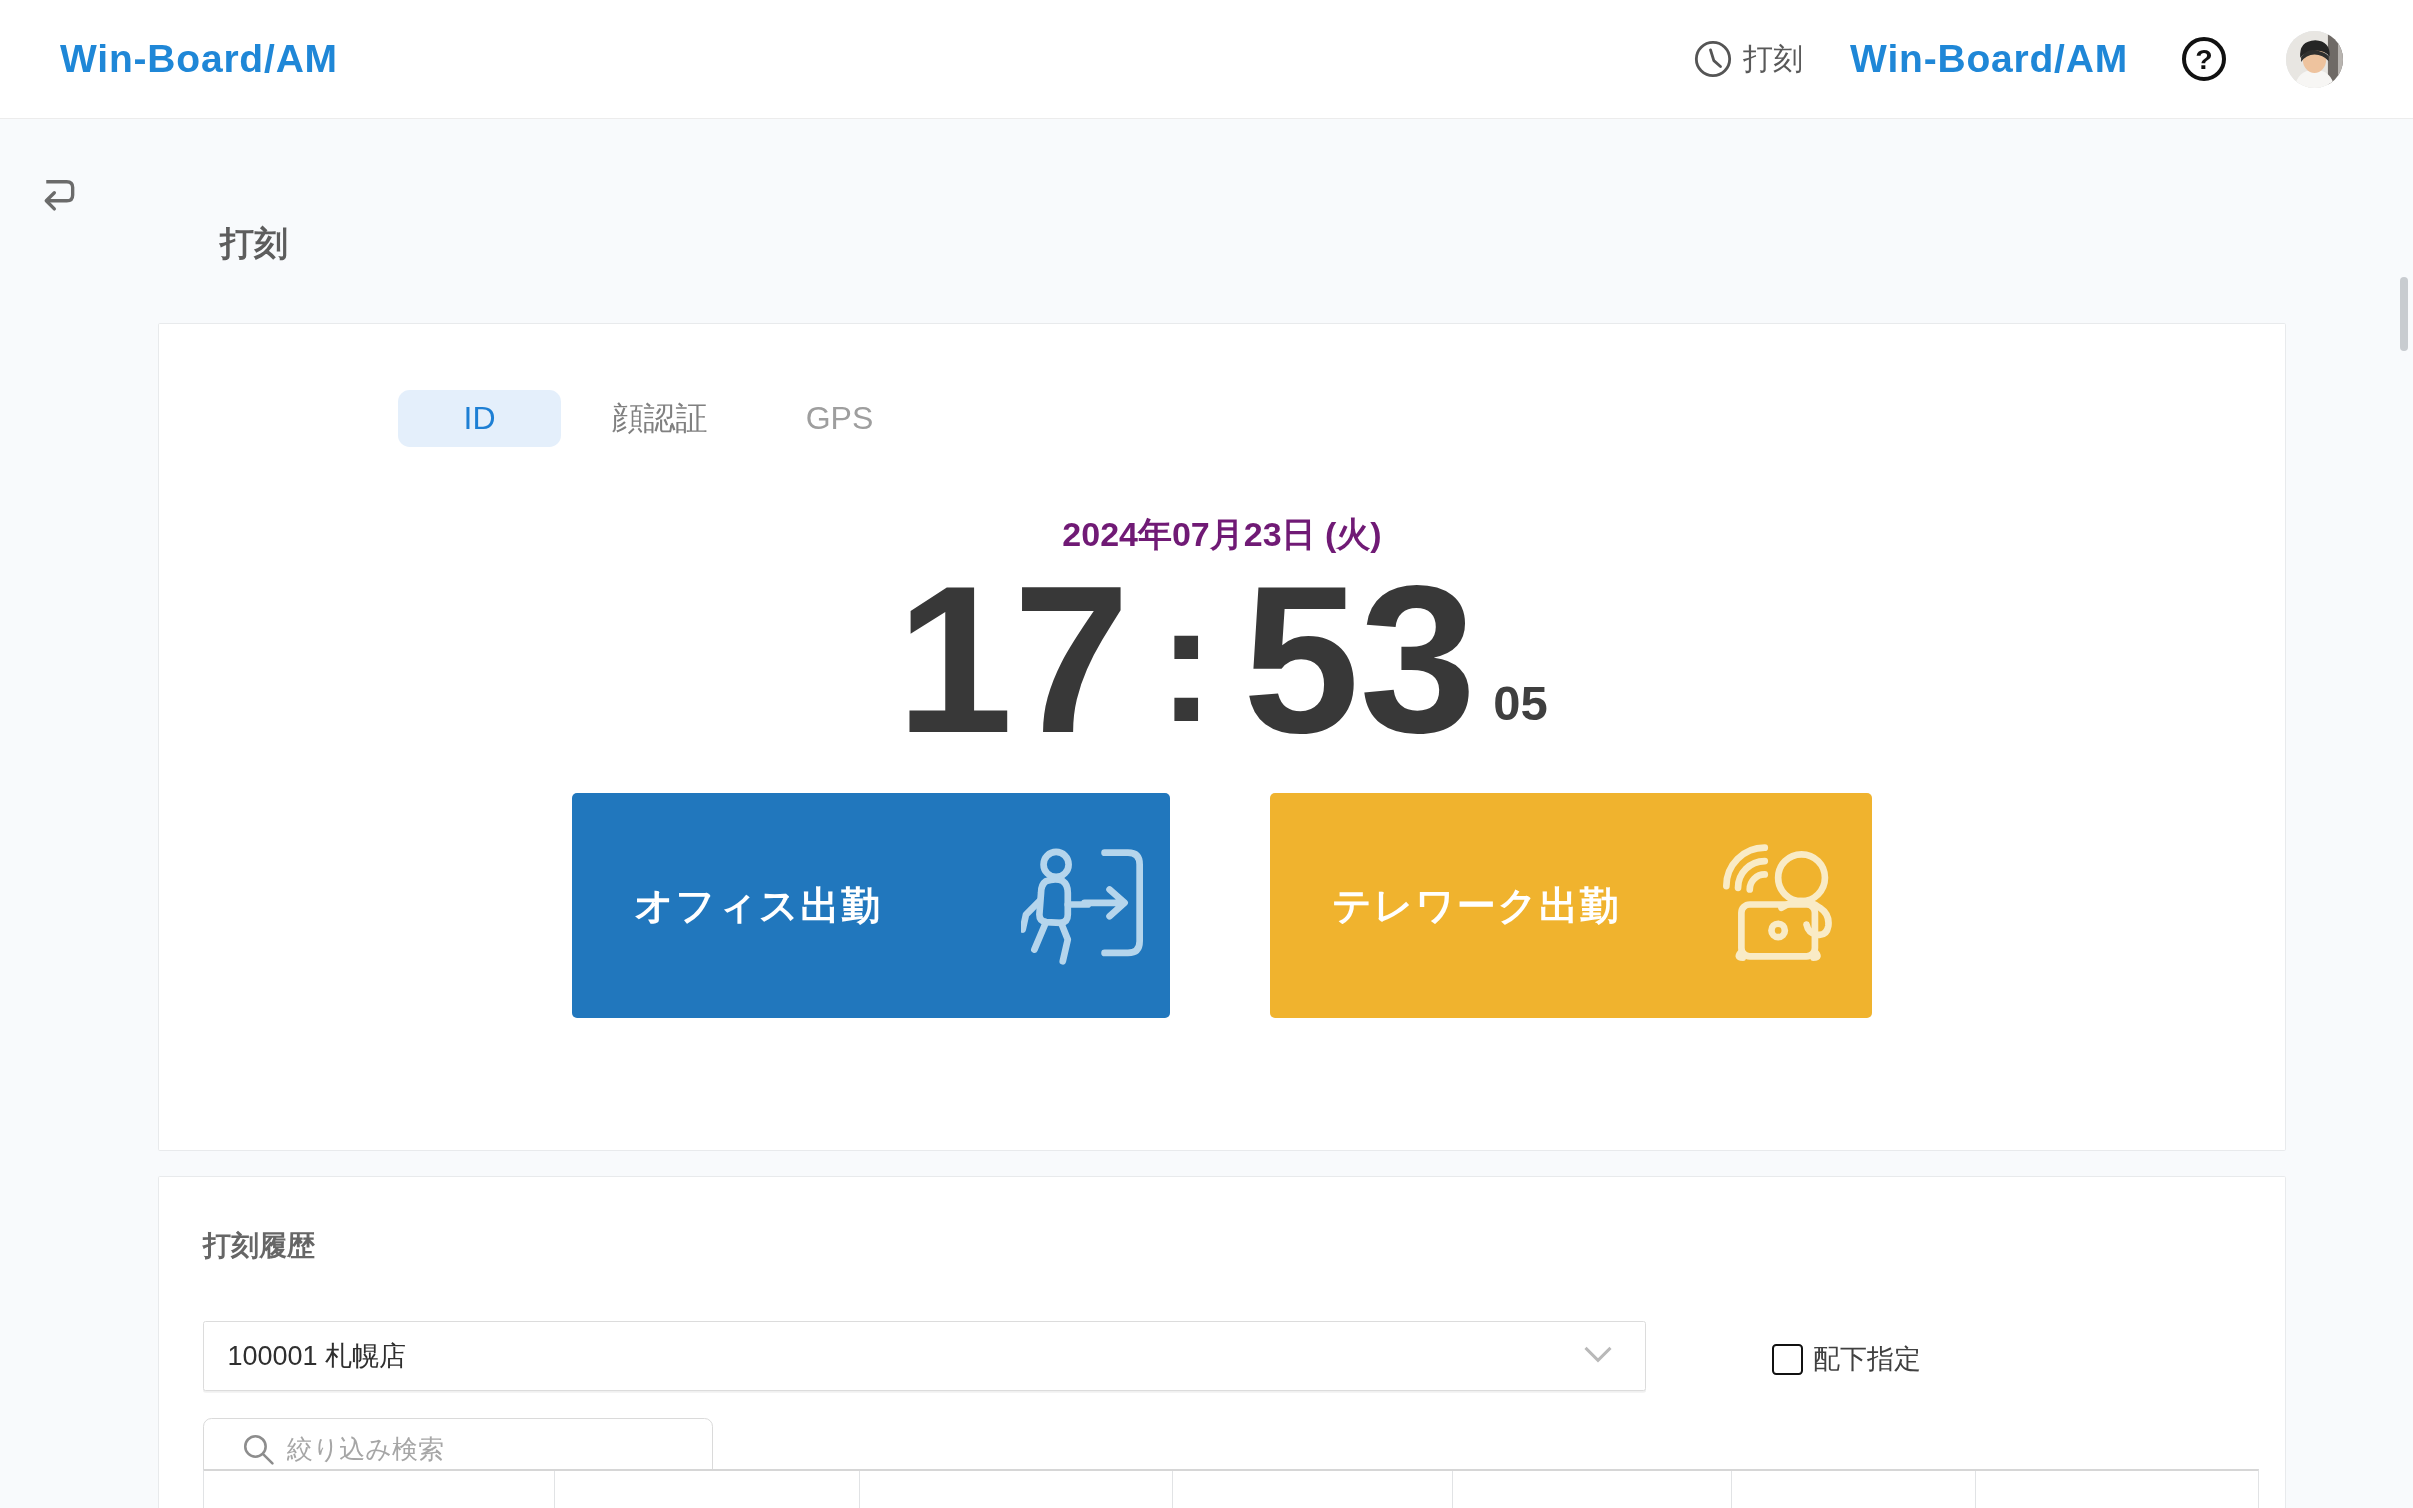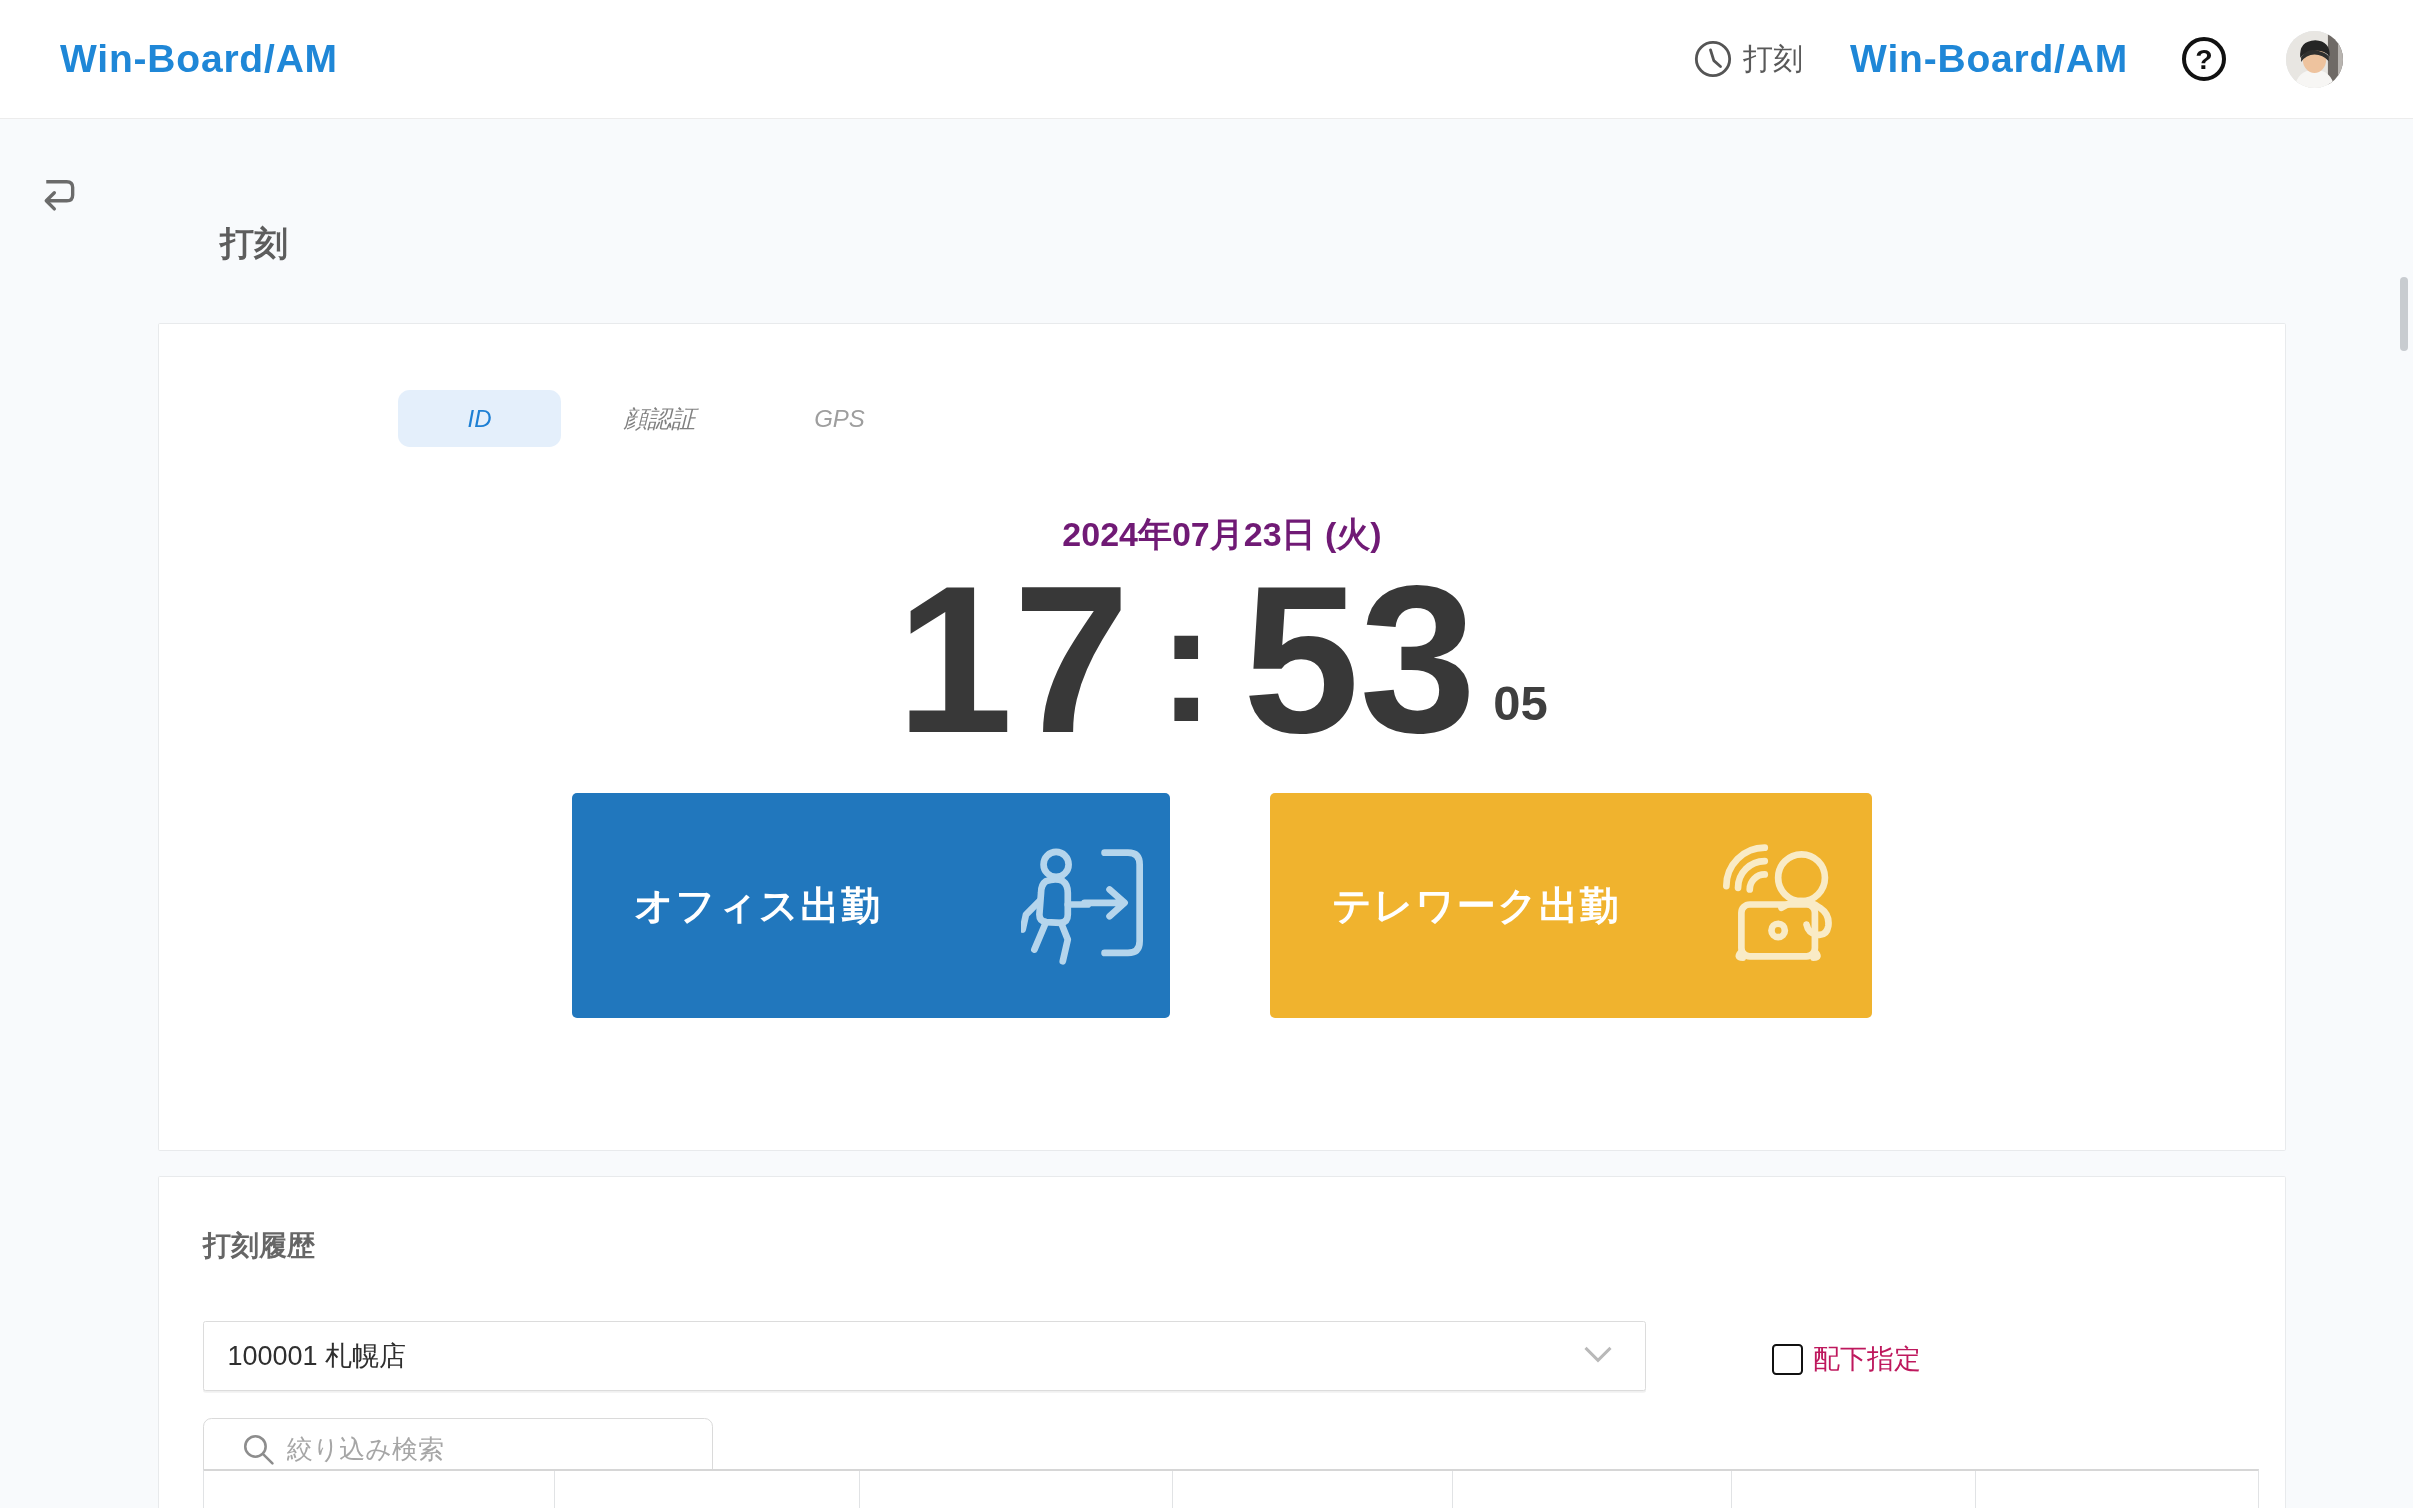--- a/index.html
+++ b/index.html
@@ -50,22 +50,22 @@
     position:absolute; background:#fff;
     border:0.8px solid #e8eaec; border-radius:1.7px;
   }
   .card-clock { left:158px; top:323px; width:2128px; height:828px; }
   .card-history { left:158px; top:1176px; width:2128px; height:469px; }
 
   
   .tabs { position:absolute; left:239px; top:66px; display:flex; gap:17px; }
   .tab {
     width:163px; height:57px; display:flex; align-items:center; justify-content:center;
-    font-size:24px; color:#808080; cursor:pointer; border-radius:11.7px;
-    background:transparent; border:none;font-style:italic;
+    font-size:32px; color:#808080; cursor:pointer; border-radius:11.7px;
+    background:transparent; border:none;
   }
   .tab.active { background:#e4effb; color:#1d7fd4; }
   .tab.dim { color:#9e9e9e; }
 
   
   .date-line {
     position:absolute; top:188px; left:0; width:100%;
     text-align:center; font-size:34px; font-weight:bold; color:#701a75;
   }
   .time-row {
@@ -101,21 +101,21 @@
   .store-select-value { font-size:27px; color:#2f2f2f; margin-left:23.5px; }
   .select-chevron { position:absolute; right:32px; top:50%; transform:translateY(-50%); }
 
   .cbx-row {
     position:absolute; left:1613px; top:164px;
     display:flex; align-items:center; cursor:pointer;
   }
   .cbx-box {
     width:31px; height:31px; border:2.5px solid #111; border-radius:4.2px; background:#fff;
   }
-  .cbx-label { font-size:27px; color:#be185d; margin-left:10px;text-align:center; }
+  .cbx-label { font-size:27px; color:#404040; margin-left:10px;text-align:center; }
 
   .search-wrap {
     position:absolute; left:44px; top:241px; width:510px; height:62px;
     border:0.8px solid #dadada; border-radius:8.4px; background:#fff;
     display:flex; align-items:center;padding-left:20px;
   }
   .search-wrap svg { margin-left:17px; flex:none; }
   .search-input {
     border:none; outline:none; background:transparent;
     font-size:26px; color:#333; margin-left:11.7px; width:419px;

